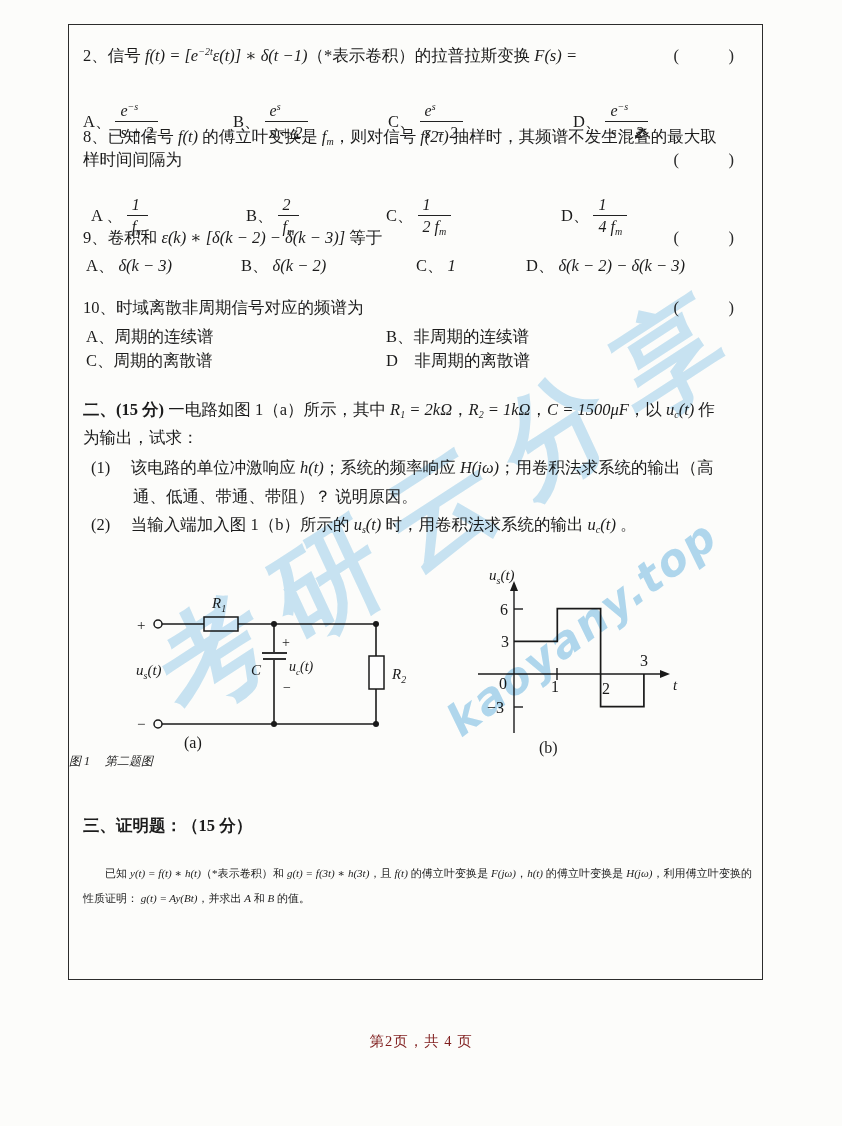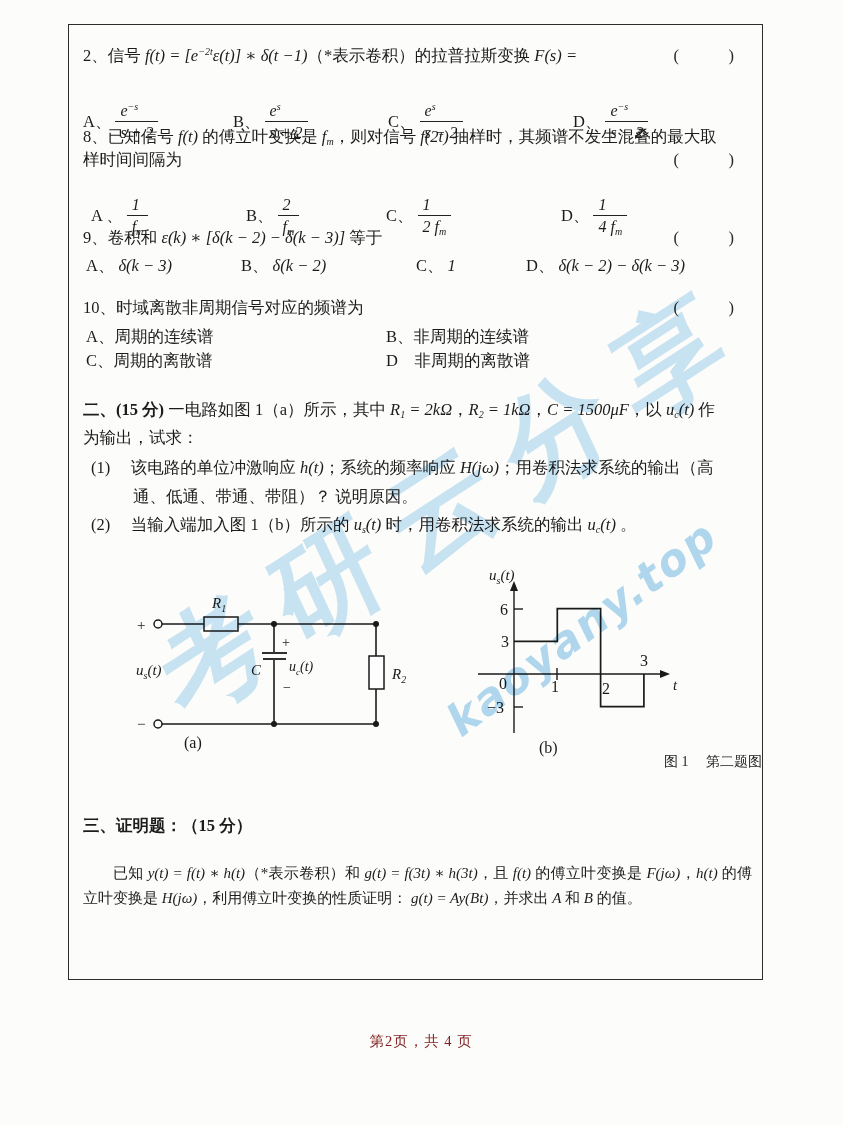--- a/index.html
+++ b/index.html
@@ -23,23 +23,23 @@
   sup{vertical-align:baseline;position:relative;top:-6px;}
   sub{vertical-align:baseline;position:relative;top:3px;}
   .bk{position:absolute;right:20px;top:0;white-space:pre;font-size:16.5px;color:#2a2a2a;}
   .optrow{position:absolute;left:14px;right:8px;}
   .opt{position:absolute;top:0;display:flex;align-items:center;font-size:16.5px;}
   .opt .olabel{margin-right:4px;}
   .frac{display:inline-block;text-align:left;vertical-align:middle;font-size:16px;line-height:19px;}
   .frac .num{display:block;border-bottom:1.3px solid #222;padding:0 5px 1px;}
   .frac .den{display:block;padding:1px 5px 0;}
   .txtopt{font-size:16.5px;}
-  .caption{position:absolute;left:0;right:0;text-align:right;font-size:14px;}
+  .caption{position:absolute;left:0;right:0;text-align:left;font-size:12px;font-style:italic;}
   .para{
-    position:absolute;left:14px;right:10px;font-size:15px;line-height:24.5px;
+    position:absolute;left:14px;right:10px;font-size:11px;line-height:24.5px;
     text-indent:2em;white-space:normal;text-align:justify;
   }
   .footer{
     position:absolute;left:0;right:0;top:1032px;text-align:center;
     font-size:14.5px;color:#7f1d1d;letter-spacing:1px;
   }
   
   .wm-cn{
     position:absolute;left:168px;top:612px;z-index:3;pointer-events:none;
     font-family:"DejaVu Sans",sans-serif;font-weight:bold;

